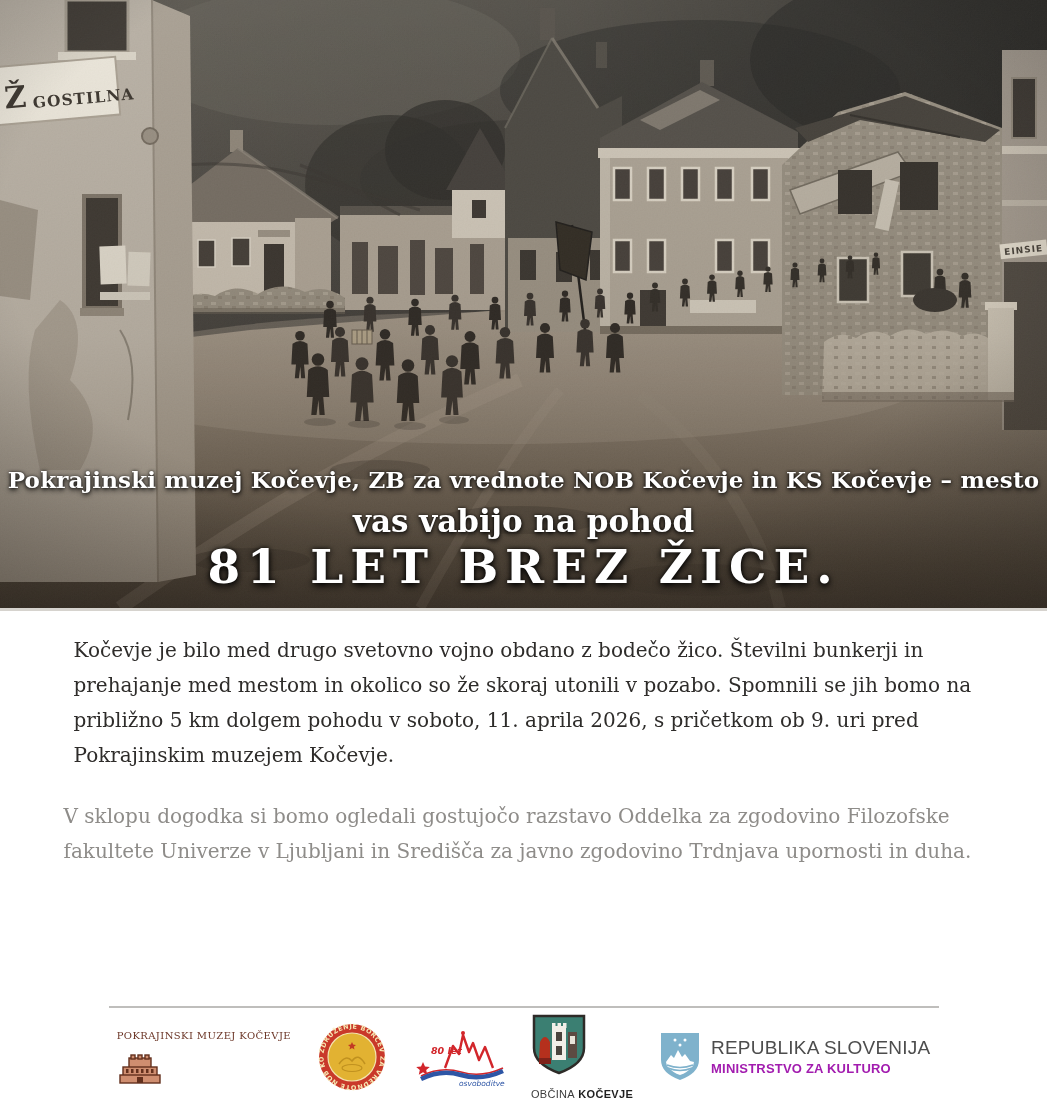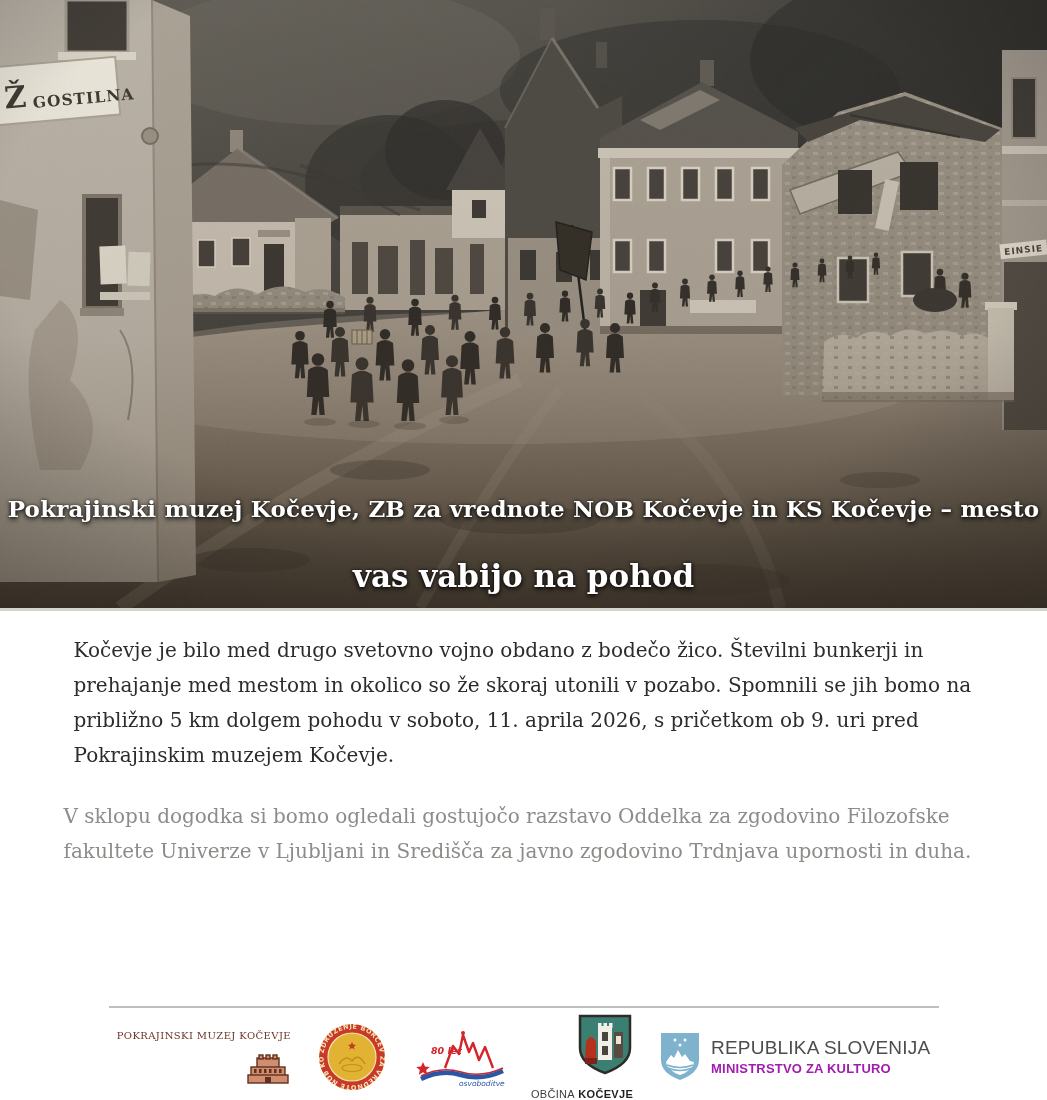--- a/index.html
+++ b/index.html
@@ -3,37 +3,37 @@
 <meta charset="utf-8">
 <style>
   html,body{margin:0;padding:0;background:#ffffff;}
   .poster{position:relative;width:1047px;height:1100px;background:#ffffff;overflow:hidden;
           font-family:"DejaVu Serif",serif;}
   
   .photo{position:relative;width:1047px;height:608px;border-bottom:3px solid #d6d3ce;background:#3a3733;}
   .photo svg.scene{display:block;width:100%;height:100%;}
   .overlay{position:absolute;left:0;right:0;bottom:14px;text-align:center;color:#ffffff;
            font-weight:bold;pointer-events:none;}
-  .ov-organizers{font-size:23px;letter-spacing:.2px;white-space:nowrap;margin-bottom:36px;
+  .ov-organizers{font-size:23px;letter-spacing:.2px;white-space:nowrap;margin-bottom:10px;
      text-shadow:0 2px 5px rgba(0,0,0,.9),0 0 3px rgba(0,0,0,.7);}
   .ov-invitation{font-size:31px;margin-bottom:0;
      text-shadow:0 2px 5px rgba(0,0,0,.9),0 0 3px rgba(0,0,0,.7);}
   .ov-title{font-size:47px;letter-spacing:7px;
      text-shadow:0 3px 7px rgba(0,0,0,.95),0 0 4px rgba(0,0,0,.8);}
   
   .body-text p{text-align:left;font-size:20px;line-height:35px;margin:0 auto;}
   .p-intro{width:900px;margin-top:22px !important;color:#2e2c2a;}
   .p-exhibition{width:920px;margin-top:26px !important;color:#8e8c89;}
   .p-closing{width:920px;margin-top:24px !important;color:#8e8c89;}
   
   .divider{position:absolute;top:1006px;left:109px;width:830px;border:none;margin:0;
            border-top:2px solid #bfbebc;}
   .logos{position:absolute;top:1014px;left:0;right:0;height:86px;display:flex;
          justify-content:center;align-items:center;gap:26px;font-family:"Liberation Sans",sans-serif;}
-  .logo{display:flex;flex-direction:column;align-items:flex-end;gap:12px;}
+  .logo{display:flex;flex-direction:column;align-items:flex-start;gap:12px;}
   .museum-label{font-family:"DejaVu Serif",serif;font-size:10px;letter-spacing:.4px;color:#6b3526;}
   .obcina-caption{font-size:11px;color:#3c3c3c;letter-spacing:.3px;}
   .obcina-caption b{color:#1f1f1f;}
   .ministry{flex-direction:row;gap:10px;align-items:center;}
   .ministry-text{display:flex;flex-direction:column;line-height:1.3;}
   .ministry-l1{font-size:19px;color:#4d4d4d;letter-spacing:.2px;}
   .ministry-l2{font-size:13px;font-weight:bold;color:#a21caf;letter-spacing:.2px;}
 </style>
 </head>
 <body>
@@ -295,20 +295,21 @@
       </g>
 
       <rect x="0" y="0" width="1047" height="608" fill="url(#sepiaG)"></rect>
       <rect x="0" y="0" width="1047" height="608" fill="url(#vign)"></rect>
       <rect x="0" y="0" width="1047" height="608" filter="url(#grain)" opacity=".22"></rect>
     </svg>
 
     <div class="overlay">
       <div class="ov-organizers">Pokrajinski muzej Kočevje, ZB za vrednote NOB Kočevje in KS Kočevje – mesto</div>
       <div class="ov-invitation">vas vabijo na pohod</div>
+      <div class="ov-title">81 LET BREZ ŽICE.</div>
     </div>
   </div>
 
   <div class="body-text">
     <p class="p-intro">Kočevje je bilo med drugo svetovno vojno obdano z bodečo žico. Številni bunkerji in prehajanje med mestom in okolico so že skoraj utonili v pozabo. Spomnili se jih bomo na približno 5 km dolgem pohodu v soboto, 11. aprila 2026, s pričetkom ob 9. uri pred Pokrajinskim muzejem Kočevje.</p>
     <p class="p-exhibition">V sklopu dogodka si bomo ogledali gostujočo razstavo Oddelka za zgodovino Filozofske fakultete Univerze v Ljubljani in Središča za javno zgodovino Trdnjava upornosti in duha.</p>
   </div>
 
   <hr class="divider">
 

